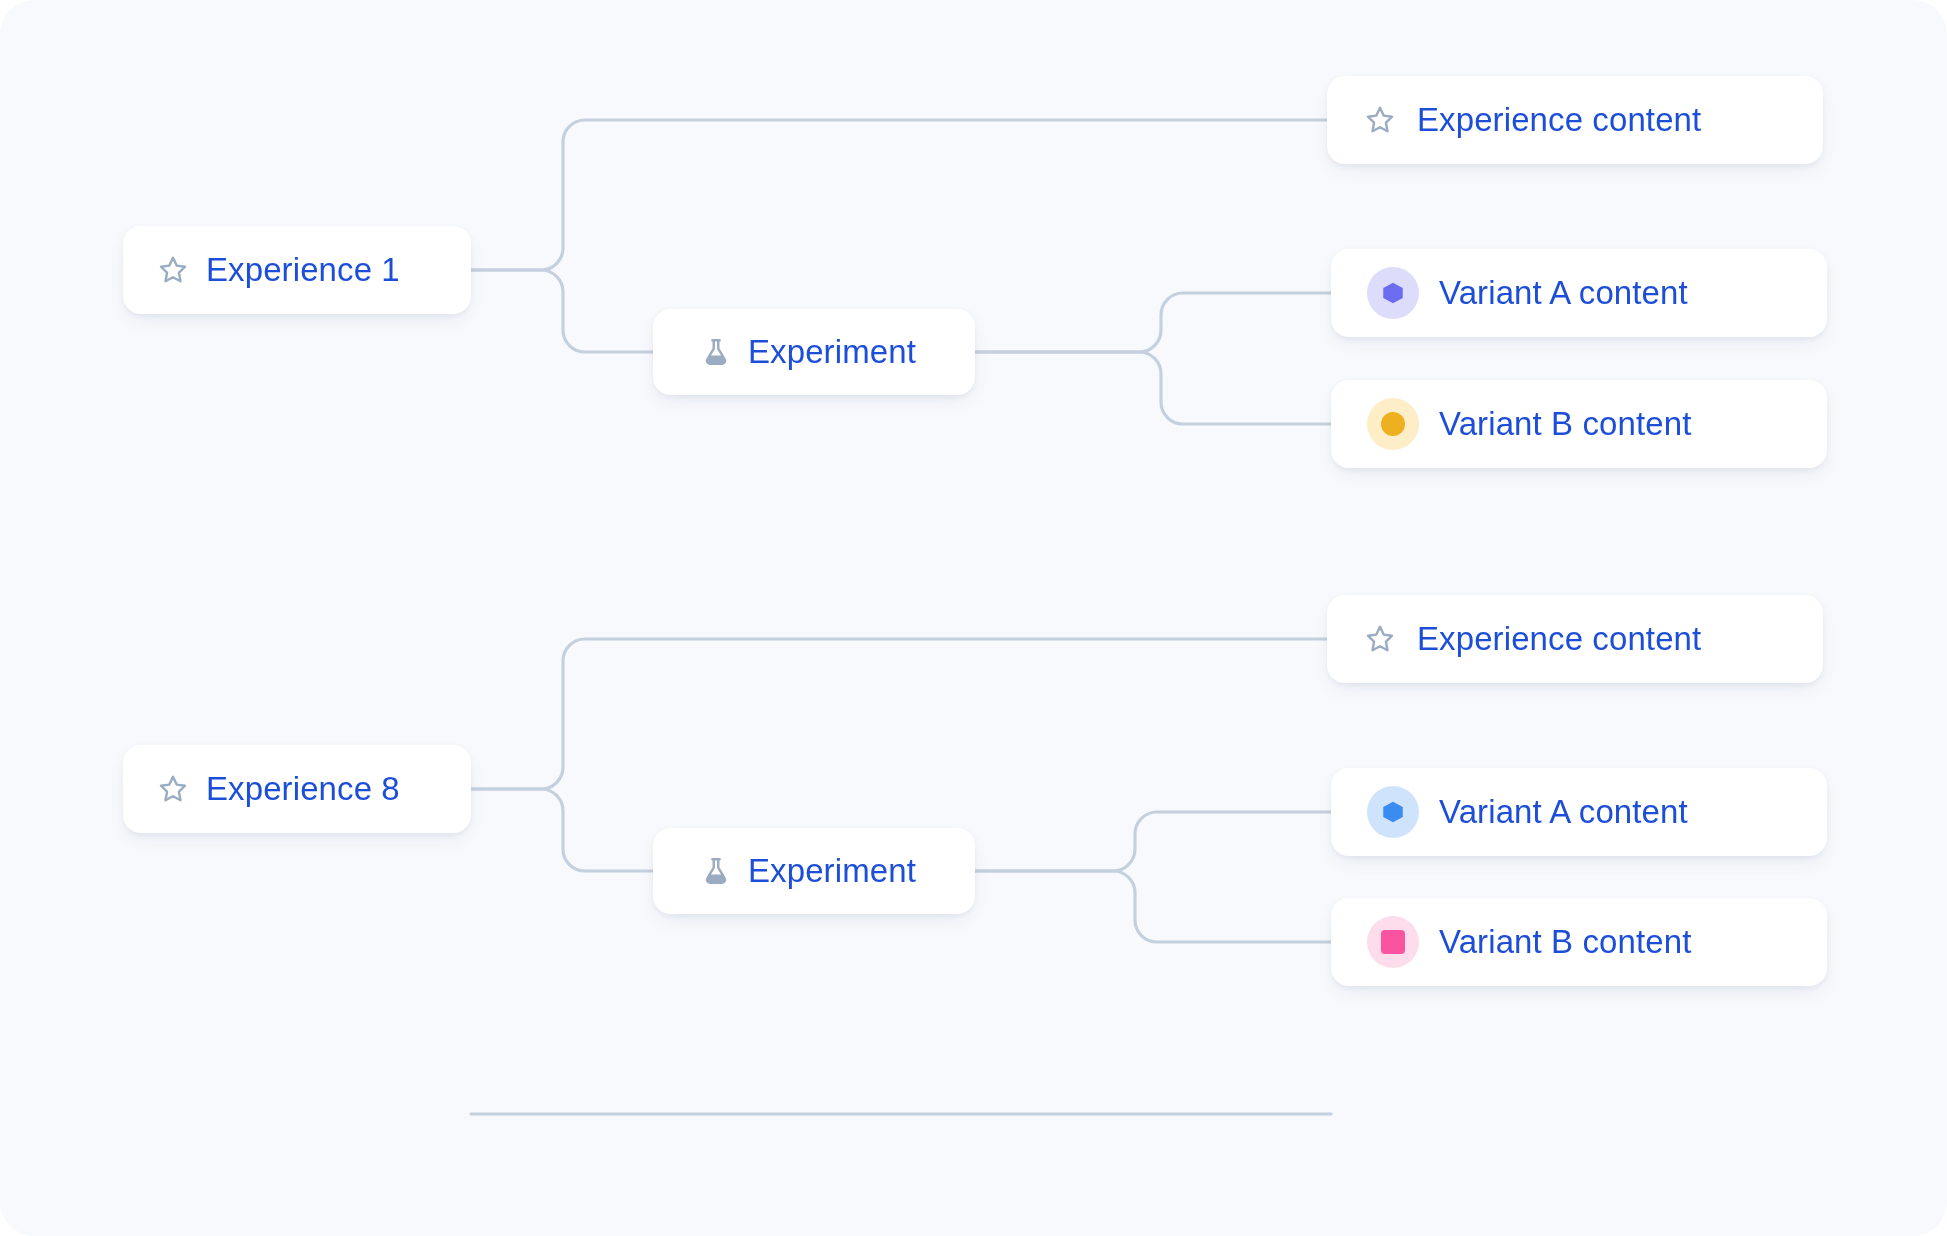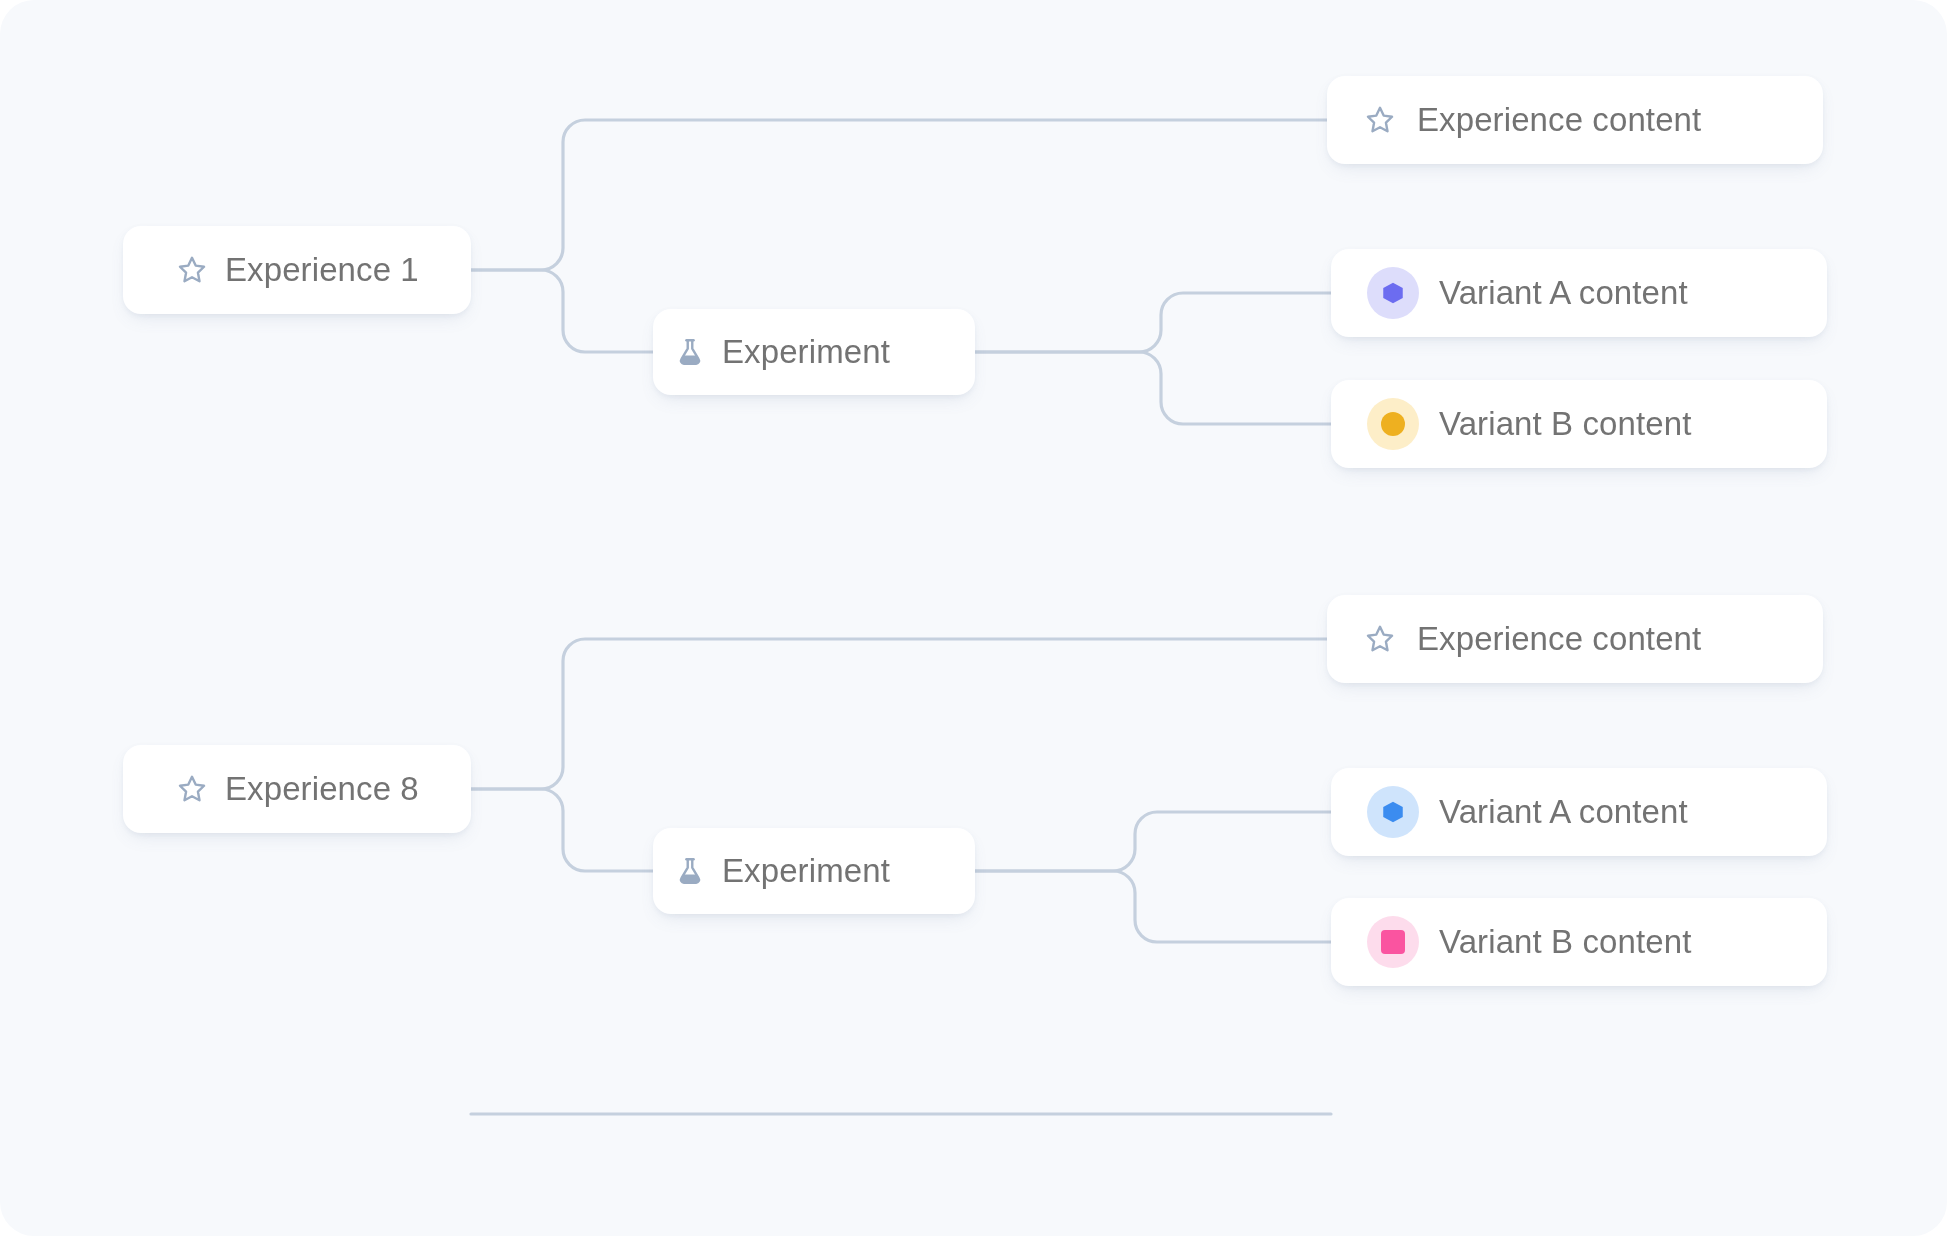--- a/index.html
+++ b/index.html
@@ -33,40 +33,40 @@
     position: absolute;
     display: flex;
     align-items: center;
     background: #ffffff;
     border-radius: 18px;
     box-sizing: border-box;
     box-shadow: 0 8px 18px -6px rgba(104, 126, 160, 0.17),
                 0 2px 5px rgba(104, 126, 160, 0.07);
   }
   .node .label {
-    color: #737373;
+    color: #1d4ed8;
     font-size: 33px;
     letter-spacing: 0.1px;
     white-space: nowrap;
   }
   
   .node.left {
     left: 123px;
     width: 348px;
     height: 88px;
-    padding-left: 52px;
+    padding-left: 33px;
   }
   .node.left .label { margin-left: 16px; }
 
   
   .node.mid {
     left: 653px;
     width: 322px;
     height: 86px;
-    padding-left: 21px;
+    padding-left: 47px;
   }
   .node.mid .label { margin-left: 16px; }
 
   
   .node.right {
     width: 496px;
     height: 88px;
     padding-left: 36px;
   }
   .node.right.exp  { left: 1327px; }

